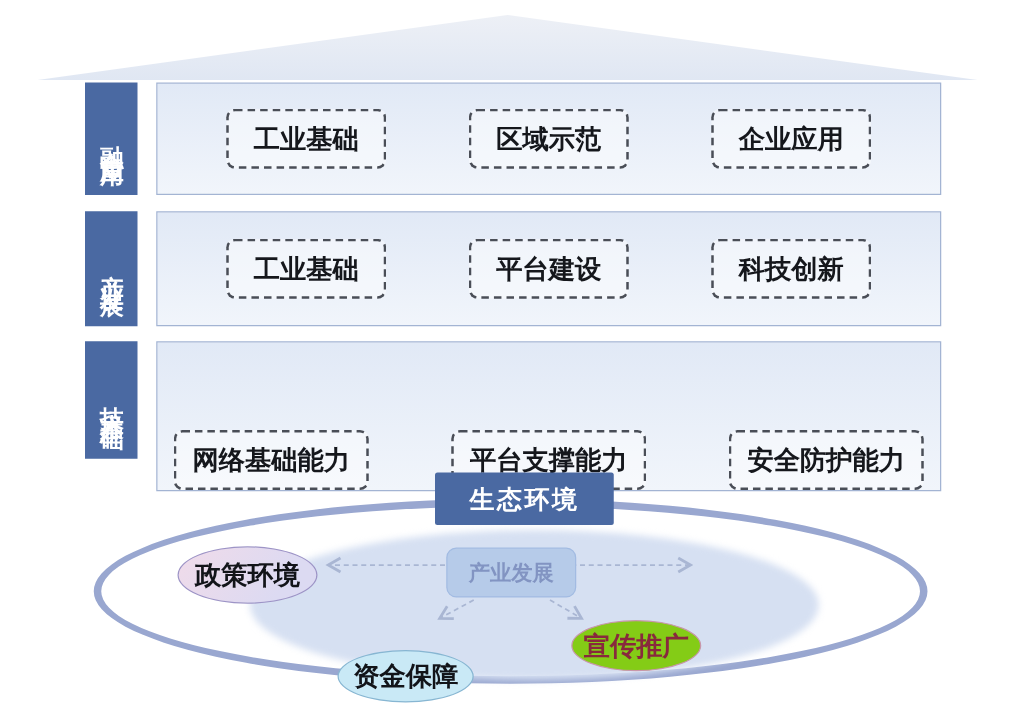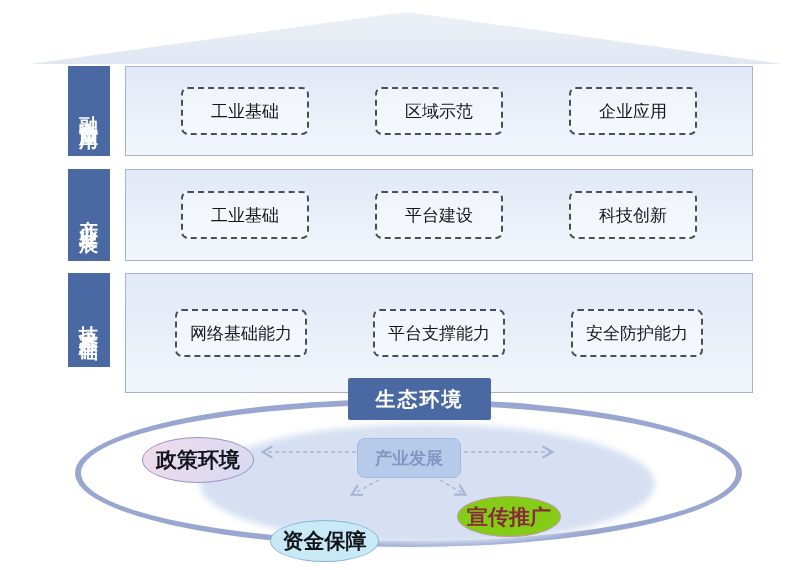--- a/index.html
+++ b/index.html
@@ -27,21 +27,21 @@
     border:1px solid #a3b4d3;
     background:linear-gradient(180deg,#e1e9f6 0%,#f1f5fb 100%);
     display:flex;align-items:center;justify-content:center;gap:66px;
     box-sizing:border-box;
   }
   .dash-box{
     min-width:128px;height:48px;box-sizing:border-box;
     border:2px dashed #4a4e57;border-radius:7px;
     background:rgba(255,255,255,0.45);
     display:flex;align-items:center;justify-content:center;
-    font-size:17px;font-weight:normal;color:#15171c;
+    font-size:21px;font-weight:bold;color:#15171c;
     padding:0 13px;white-space:nowrap;
   }
   
   .eco-outer{
     position:absolute;left:75px;top:399px;width:667px;height:148px;
     border:6px solid #99a7d0;border-radius:50%;
     background:#ffffff;box-sizing:border-box;z-index:1;
   }
   .eco-inner{
     position:absolute;left:200px;top:424px;width:455px;height:120px;
@@ -98,21 +98,21 @@
   </div>
 
   <div class="layer-label" style="top:169px;height:92px;">产业发展</div>
   <div class="layer-panel" style="top:169px;height:92px;">
     <div class="dash-box">工业基础</div>
     <div class="dash-box">平台建设</div>
     <div class="dash-box">科技创新</div>
   </div>
 
   <div class="layer-label" style="top:273px;height:94px;">技术基础</div>
-  <div class="layer-panel" style="top:273px;height:120px;">
+  <div class="layer-panel" style="top:273px;height:120px;align-items:flex-end;">
     <div class="dash-box">网络基础能力</div>
     <div class="dash-box">平台支撑能力</div>
     <div class="dash-box">安全防护能力</div>
   </div>
 
   <div class="eco-outer"></div>
   <div class="eco-inner"></div>
 
   <svg class="eco-arrows" viewBox="0 0 812 570" xmlns="http://www.w3.org/2000/svg">
     <defs>

